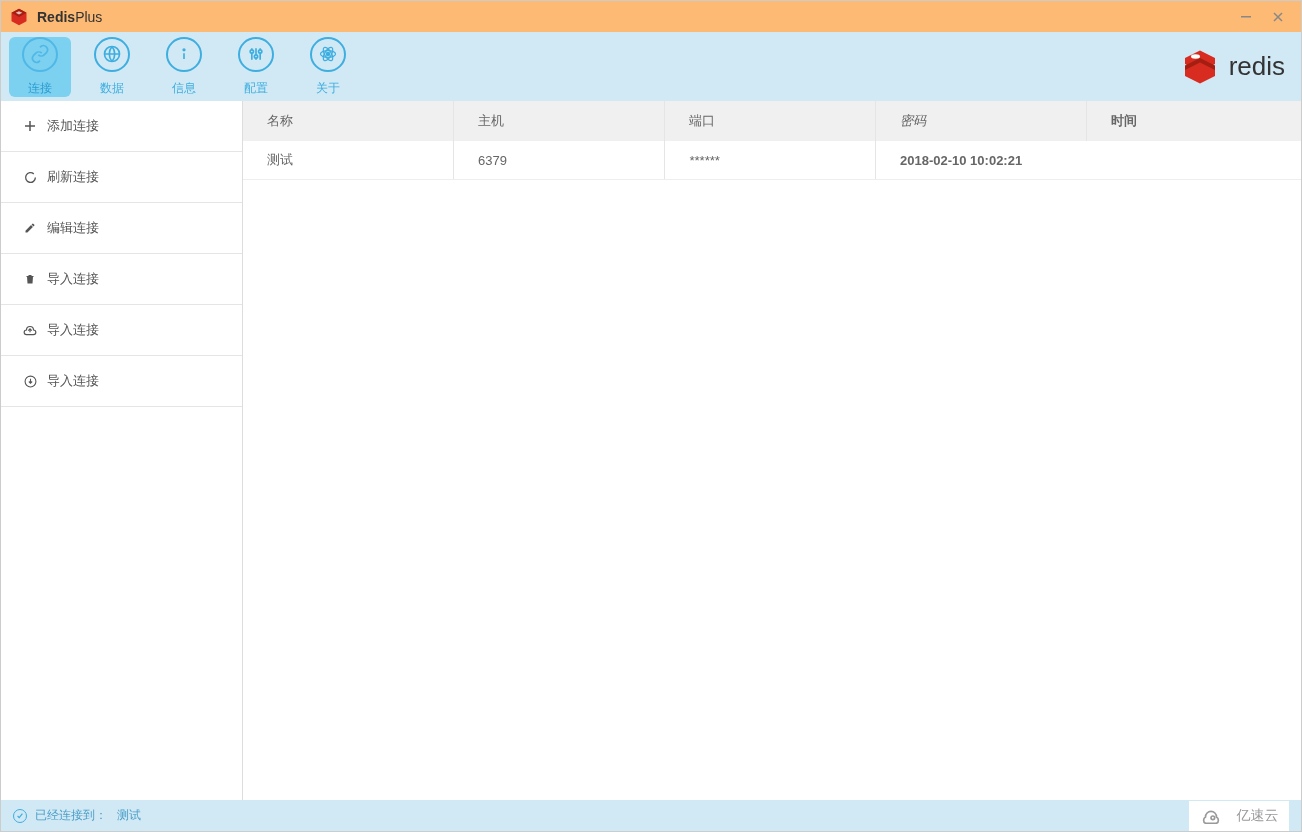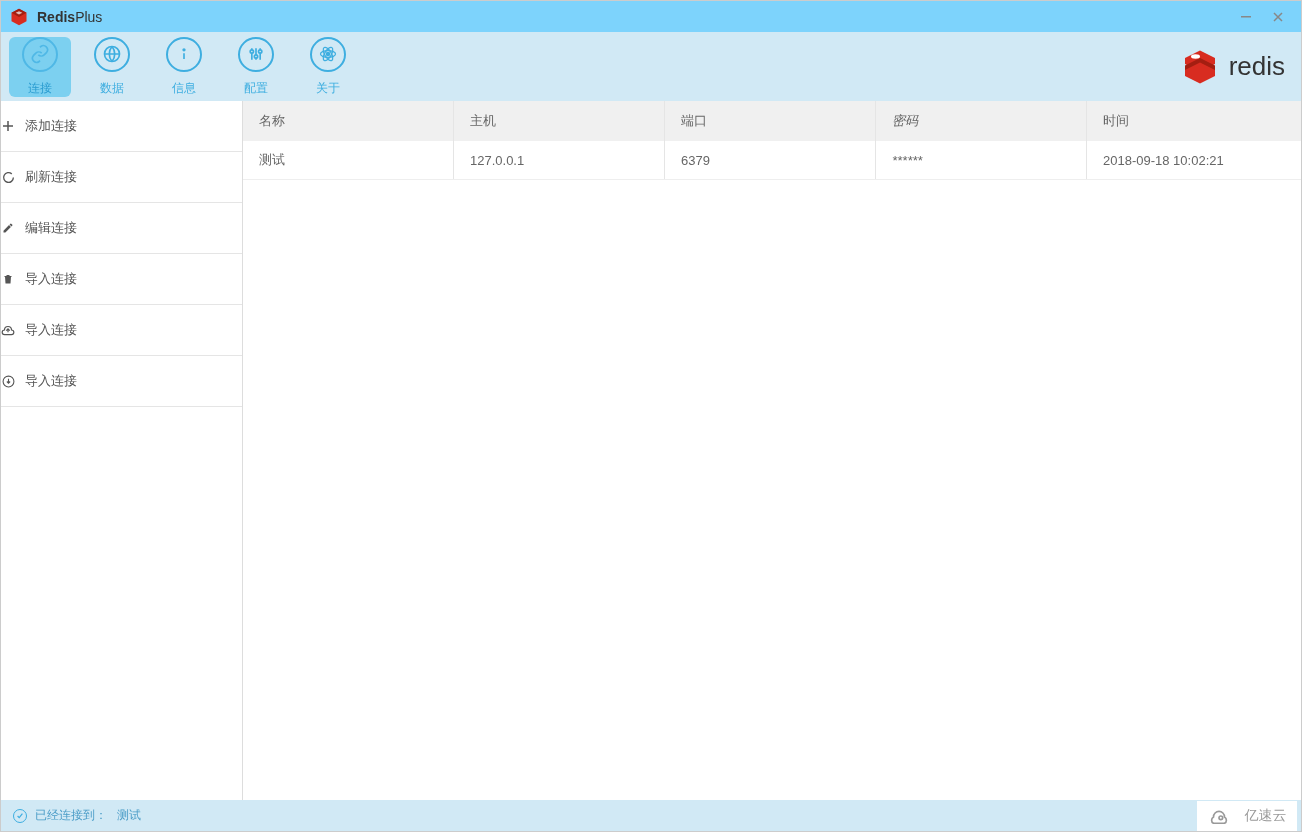--- a/index.html
+++ b/index.html
@@ -15,21 +15,21 @@
       display: flex;
       flex-direction: column;
       overflow: hidden;
       border: 1px solid #ccc;
     }
     .titlebar {
       height: 31px;
       display: flex;
       align-items: center;
       padding: 0 8px;
-      background: #7dd3fc;
+      background: #fdba74;
     }
     .app-logo {
       width: 20px;
       height: 20px;
       margin-right: 8px;
       display: flex;
       align-items: center;
       justify-content: center;
     }
     .app-title {
@@ -116,20 +116,21 @@
     .sidebar {
       width: 242px;
       border-right: 1px solid #ddd;
       background: #fff;
     }
     .sidebar-item {
       height: 51px;
       border-bottom: 1px solid #e5e5e5;
       display: flex;
       align-items: center;
+      padding-left: 22px;
       cursor: pointer;
       gap: 10px;
       font-size: 13px;
       color: #555;
     }
     .sidebar-icon {
       width: 14px;
       height: 14px;
       display: flex;
       align-items: center;
@@ -139,35 +140,35 @@
     .content {
       flex: 1;
       background: #fff;
     }
     .table-header {
       height: 40px;
       display: flex;
       background: #f0f0f0;
     }
     .th, .td {
-      padding: 0 16px;
+      padding: 0 24px;
       display: flex;
       align-items: center;
       font-size: 13px;
       color: #666;
       border-right: 1px solid #e5e5e5;
     }
     .th:last-child, .td:last-child {
       border-right: none;
     }
     .col-name { width: 211px; }
     .col-host { width: 211px; text-align: right; }
     .col-port { width: 211px; }
     .col-pass { width: 211px; font-style: italic; }
-    .col-time { flex: 1; }
+    .col-time { flex: 1; font-weight: bold; }
     .table-row {
       height: 39px;
       display: flex;
       border-bottom: 1px solid #eee;
       cursor: pointer;
     }
     .statusbar {
       height: 31px;
       background: #d1e9f5;
       display: flex;
@@ -185,21 +186,21 @@
       display: flex;
       align-items: center;
       justify-content: center;
       margin-right: 8px;
     }
     .status-conn-name {
       margin-left: 10px;
     }
     .watermark {
       position: absolute;
-      right: 4px;
+      right: 12px;
       bottom: 0;
       width: 100px;
       height: 30px;
       background: #fff;
       display: flex;
       align-items: center;
       justify-content: center;
       color: #999;
       font-size: 14px;
       gap: 15px;
@@ -353,24 +354,23 @@
   <div class="content">
     <div class="table-header">
       <div class="th col-name">名称</div>
       <div class="th col-host">主机</div>
       <div class="th col-port">端口</div>
       <div class="th col-pass">密码</div>
       <div class="th col-time">时间</div>
     </div>
     <div class="table-row">
       <div class="td col-name">测试</div>
-      <div class="td col-host">127.0.0.1</div>
       <div class="td col-port">6379</div>
       <div class="td col-pass">******</div>
-      <div class="td col-time">2018-09-18 10:02:21</div>
+      <div class="td col-time">2018-02-10 10:02:21</div>
     </div>
   </div>
 </div>
 
 <div class="statusbar">
   <div class="status-icon">
     <svg width="8" height="8" viewBox="0 0 10 10">
         <path d="M2 5l2 2 4-5" stroke="#3eaee0" stroke-width="1.5" fill="none"></path>
       </svg>
   </div>

